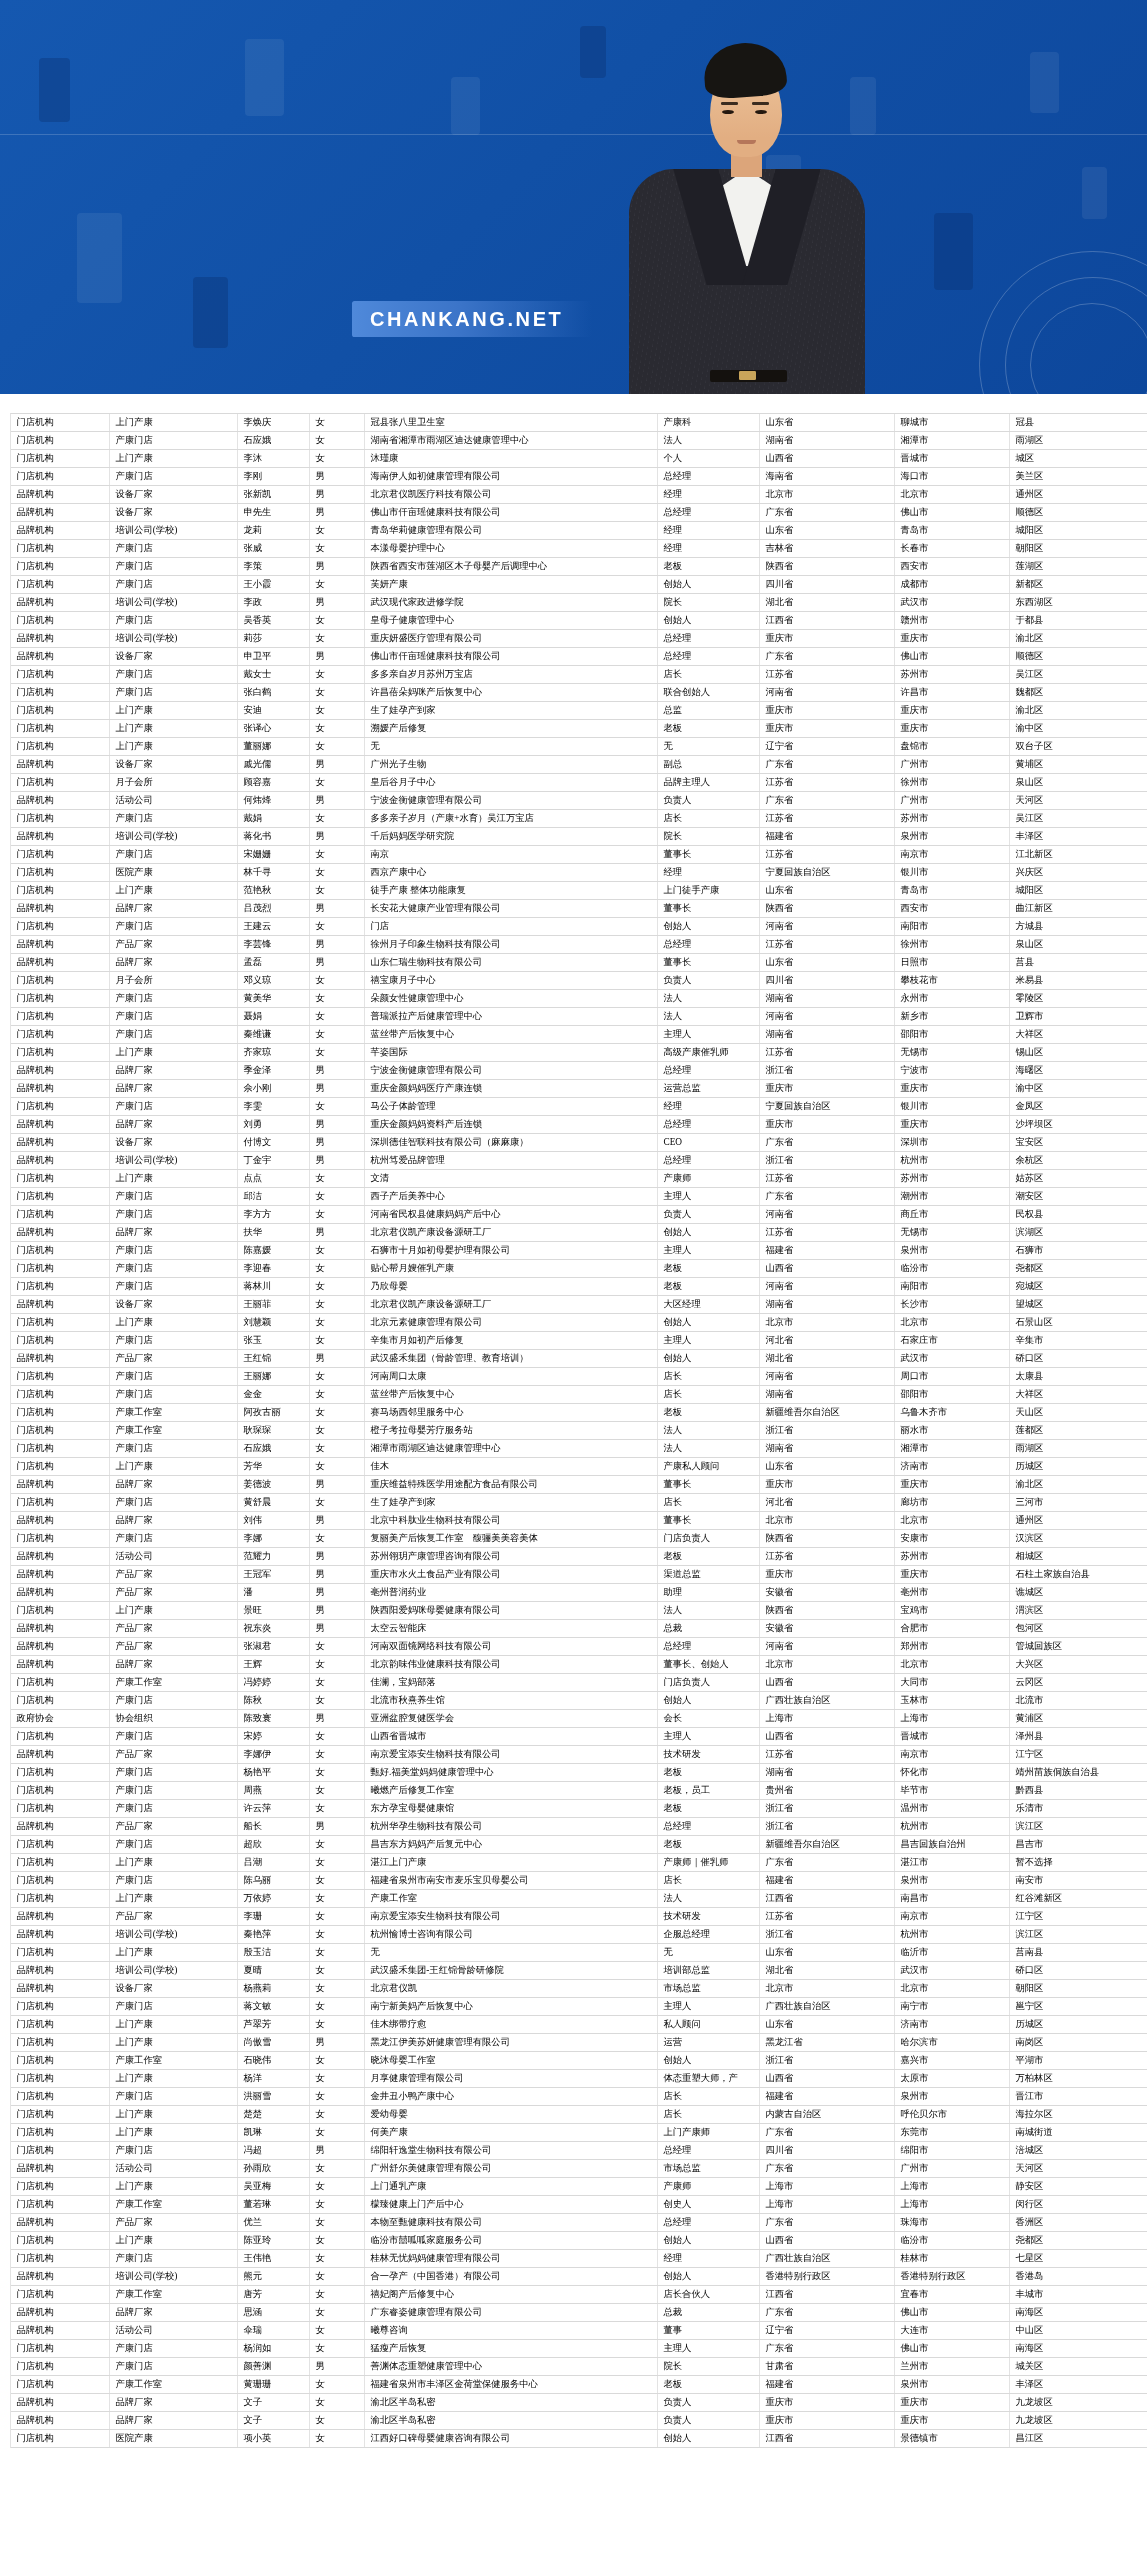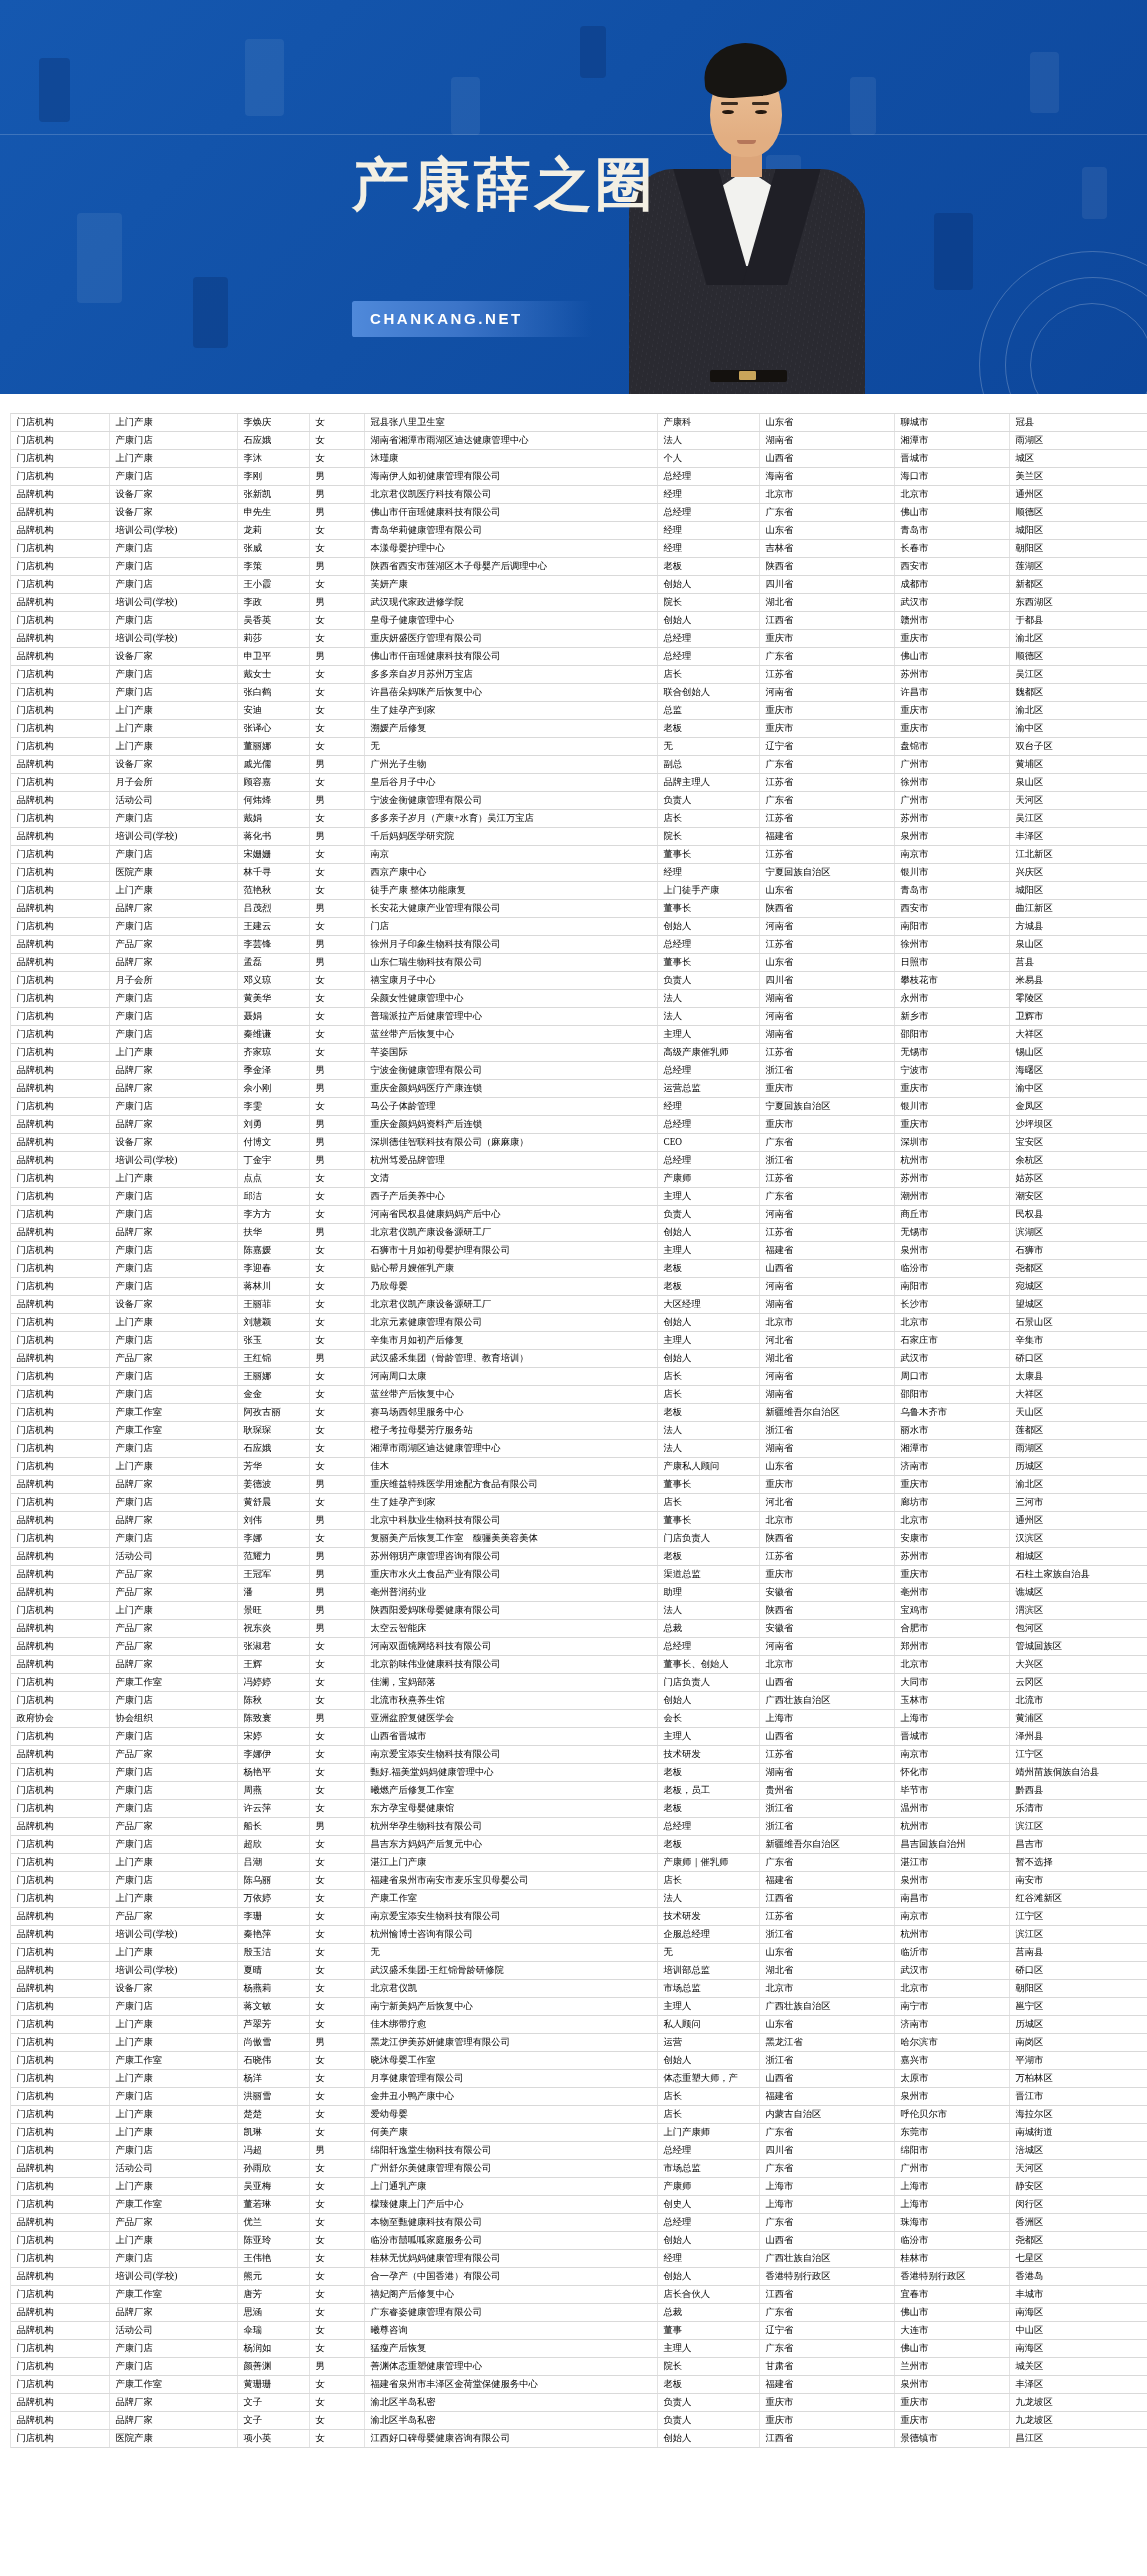--- a/index.html
+++ b/index.html
@@ -13,21 +13,21 @@
   .hline{position:absolute;left:0;top:134px;width:1148px;height:0.6px;background:rgba(255,255,255,0.18);}
   .ring{position:absolute;border:1.3px solid rgba(255,255,255,0.22);border-radius:50%;}
   .title{position:absolute;left:352px;color:#f3efe3;
          font-family:"Liberation Sans","DejaVu Sans",sans-serif;
          font-weight:bold;font-size:57px;line-height:62px;letter-spacing:3.9px;white-space:nowrap;}
   .title.l1{top:153px;}
   .title.l2{top:227px;}
   .siteband{position:absolute;left:352px;top:301px;width:240px;height:36px;border-radius:2.6px;
             background:linear-gradient(90deg,#4f89da 0%,#3b74c8 45%,rgba(59,116,200,0) 100%);}
   .sitetext{font-family:"Liberation Sans","DejaVu Sans",sans-serif;color:#ffffff;
-            font-size:15px;font-weight:bold;letter-spacing:2.6px;line-height:36px;padding-left:18px;display:block;}
+            font-size:20px;font-weight:bold;letter-spacing:2.6px;line-height:36px;padding-left:18px;display:block;}
   
   .man{position:absolute;left:613px;top:43px;width:264px;height:352px;}
   .man .hair{position:absolute;left:91px;top:0px;width:82px;height:54px;background:#171512;
              border-radius:58% 62% 40% 40%/75% 80% 30% 30%;transform:rotate(-4deg);}
   .man .face{position:absolute;left:97px;top:16.7px;width:72px;height:97px;background:#e7b audio;}
   .man .face{background:linear-gradient(180deg,#edc49b 0%,#e2ae82 80%);border-radius:52% 52% 46% 46%/60% 60% 46% 46%;}
   .man .brow{position:absolute;width:16.7px;height:2.6px;background:#3a2c20;border-radius:1.3px;top:59px;}
   .man .eye{position:absolute;width:11.6px;height:3.9px;background:#24180f;border-radius:50%;top:67px;}
   .man .mouth{position:absolute;left:124px;top:97px;width:19.3px;height:3.9px;background:#b5765a;border-radius:0 0 7.7px 7.7px;}
   .man .neck{position:absolute;left:118px;top:108px;width:31px;height:26px;background:#dca57a;}
@@ -81,21 +81,20 @@
       <div class="hair"></div>
       <div class="brow" style="left:108px;"></div>
       <div class="brow" style="left:139px;"></div>
       <div class="eye" style="left:109px;"></div>
       <div class="eye" style="left:142px;"></div>
       <div class="mouth"></div>
       <div class="belt"></div>
       <div class="buckle"></div>
     </div>
 
-    <div class="title l1">产康薛之圈</div>
     <div class="siteband">
       <span class="sitetext">CHANKANG.NET</span>
     </div>
   </div>
 
   <div class="table">
       <div class="trow">
         <div class="cell c1">门店机构</div>
         <div class="cell c2">上门产康</div>
         <div class="cell c3">李焕庆</div>

